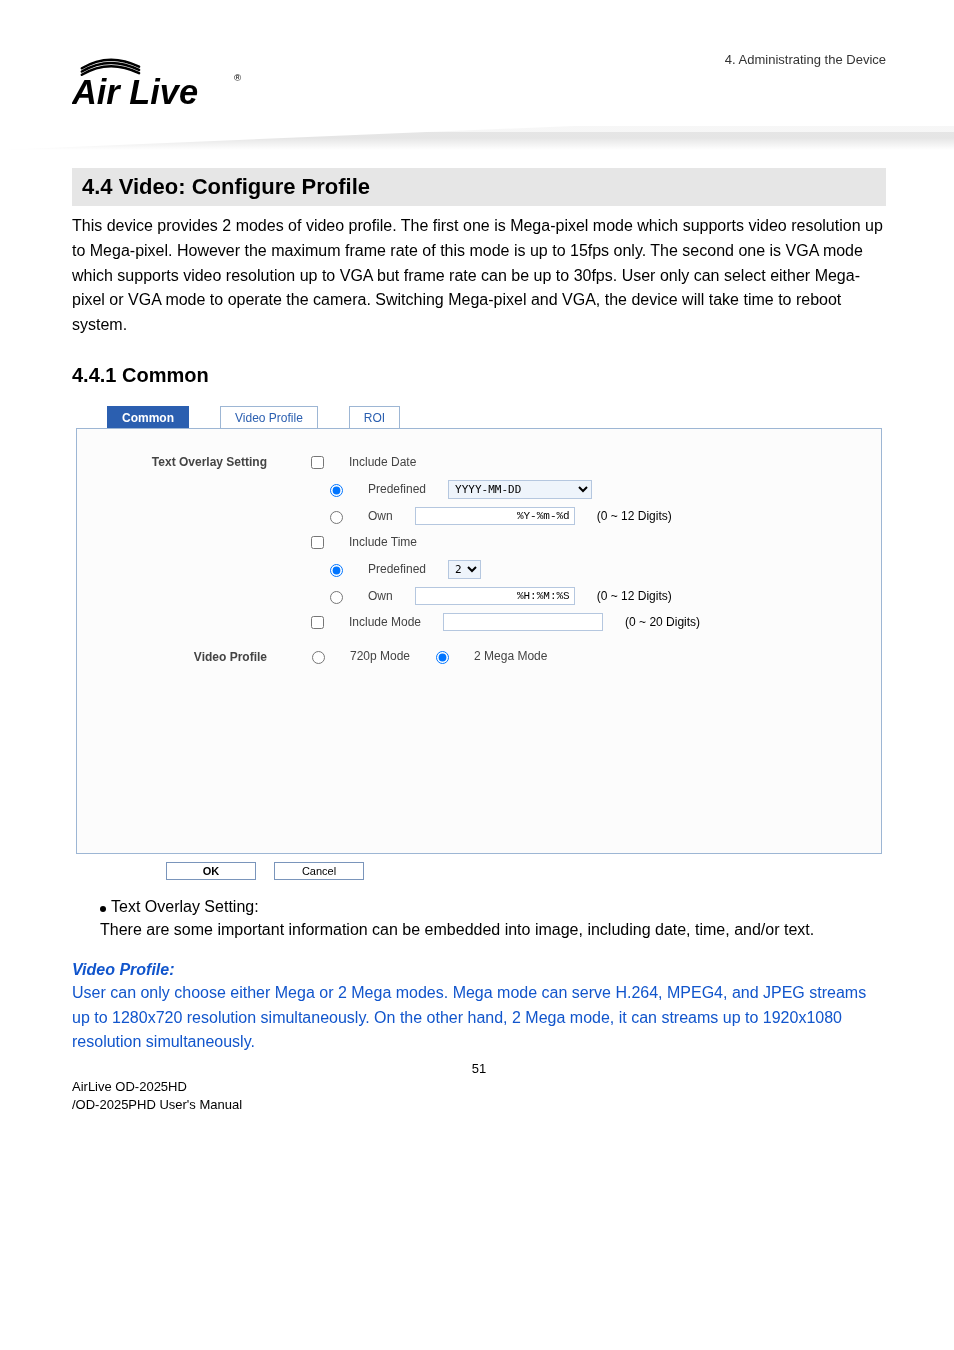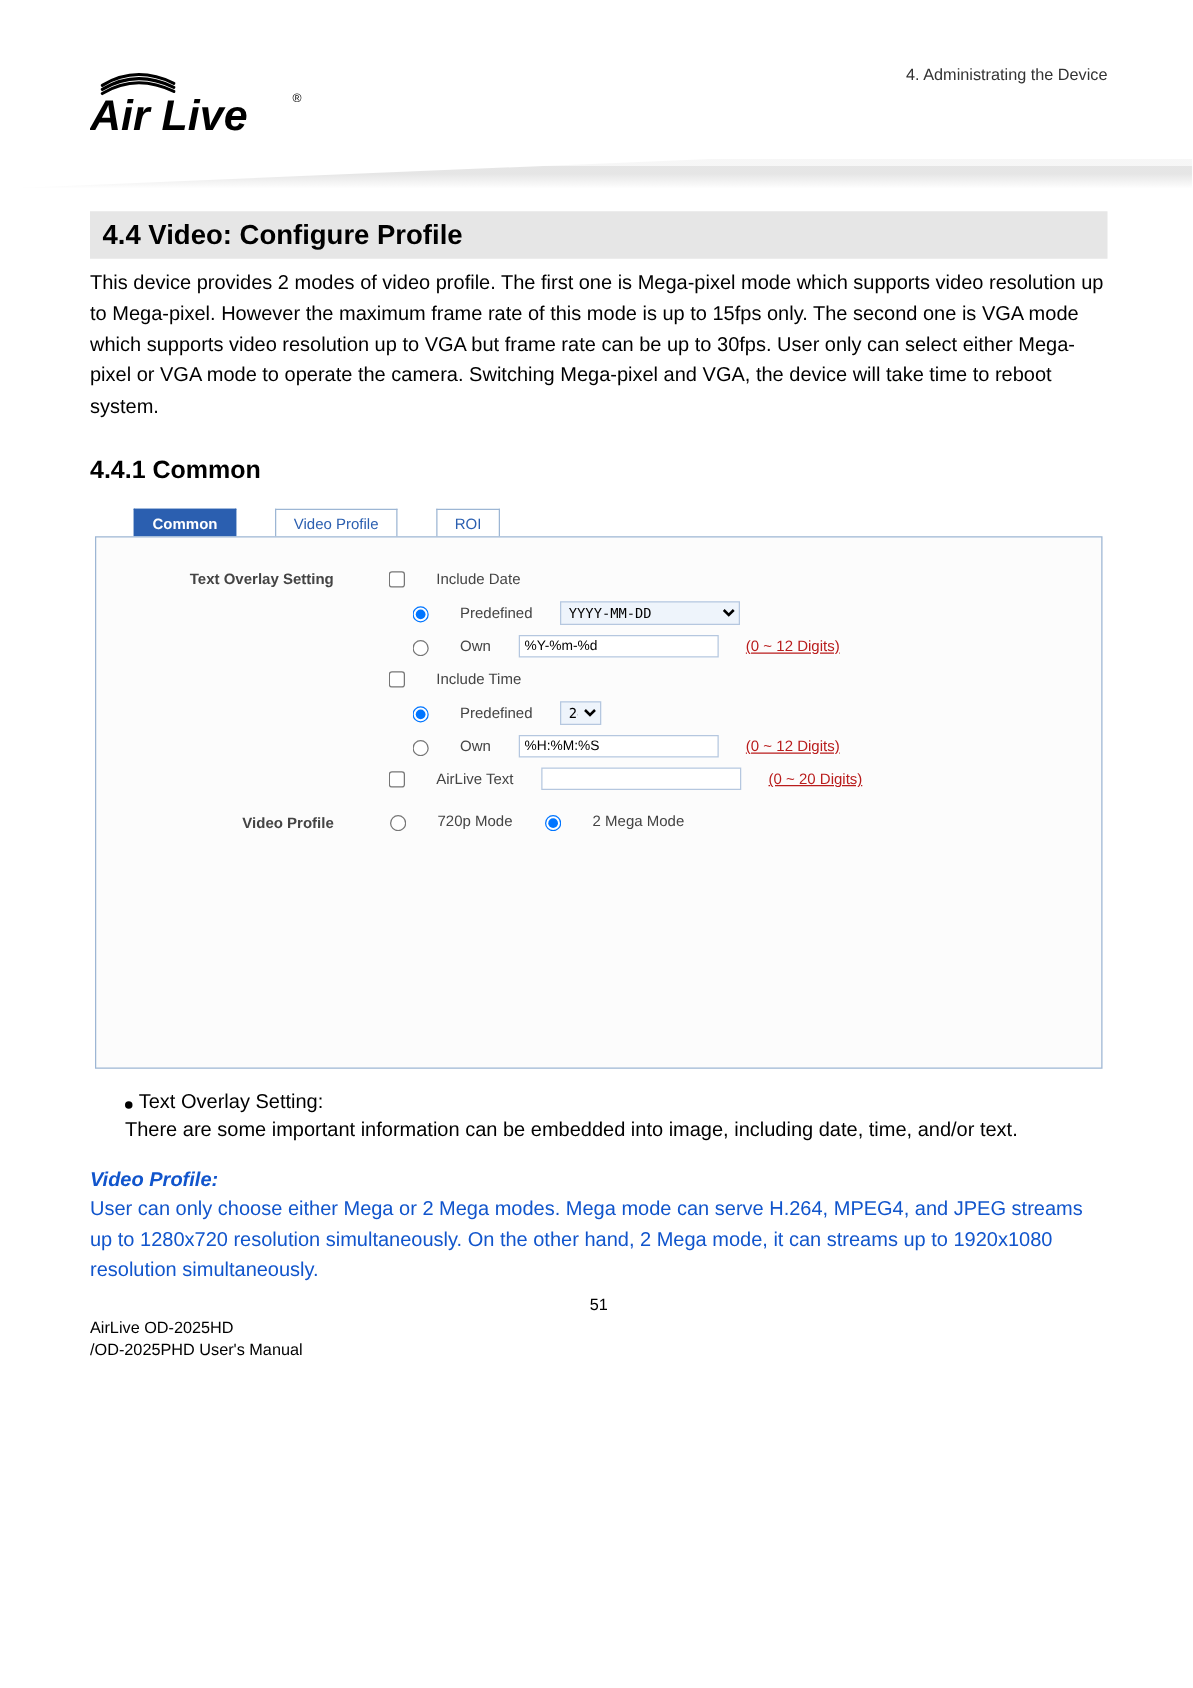--- a/index.html
+++ b/index.html
@@ -106,25 +106,26 @@
     display: flex;
     align-items: center;
     gap: 22px;
     margin-bottom: 8px;
     font-size: 12px;
     color: #444;
   }
   .indent { padding-left: 18px; }
   input[type=text].own {
     width: 150px;
-    font-family: Liberation Sans, sans-serif;
+    font-family: Liberation Mono, monospace;
     font-size: 11px;
     padding: 2px 4px;
     border: 1px solid #b5c7df;
     background:#fff;
+    text-align:right;
   }
   input[type=text].txt {
     width: 150px;
     font-size: 11px;
     padding: 2px 4px;
     border: 1px solid #b5c7df;
     background:#fff;
   }
   select.pd1 {
     font-family: monospace;
@@ -135,21 +136,21 @@
     padding: 1px 2px;
   }
   select.pd2 {
     font-family: monospace;
     font-size: 11px;
     width: 33px;
     border: 1px solid #b5c7df;
     background: #eef4fb;
     padding: 1px 2px;
   }
-  .hint { color:#b91c1c;text-decoration:underline; }
+  .hint { color:#000000; }
   .btn-row {
     margin: 8px 0 0 90px;
     display: flex;
     gap: 18px;
   }
   button.ok, button.cancel {
     font-size: 11px;
     padding: 2px 0;
     width: 90px;
     border: 1px solid #7a95bb;
@@ -269,40 +270,44 @@
 
           <div class="field-line indent">
             <input type="radio" name="timeopt" style="">
             <span>Own</span>
             <input type="text" class="own" value="%H:%M:%S" style="">
             <span class="hint">(0 ~ 12 Digits)</span>
           </div>
 
           <div class="field-line">
             <input type="checkbox" style="">
-            <span>AirLive Text</span>
+            <span>Include Mode</span>
             <input type="text" class="txt" style="">
             <span class="hint">(0 ~ 20 Digits)</span>
           </div>
         </div>
       </div>
 
       <div class="form-row">
         <div class="form-label-col">Video Profile</div>
         <div class="form-fields">
           <div class="field-line">
             <input type="radio" name="vpmode" style="">
             <span>720p Mode</span>
             <input type="radio" name="vpmode" checked="" style="margin-left: 4px;">
             <span>2 Mega Mode</span>
           </div>
         </div>
       </div>
     </div>
 
+    <div class="btn-row">
+      <button class="ok">OK</button>
+      <button class="cancel">Cancel</button>
+    </div>
   </div>
 
   <div class="bullet-row">
     <div class="bullet-dot"></div>
     <div>Text Overlay Setting:</div>
   </div>
   <p class="cont">There are some important information can be embedded into image, including date, time, and/or text.</p>
 
   <div class="vp-head">Video Profile:</div>
   <p class="vp-body">User can only choose either Mega or 2 Mega modes. Mega mode can serve H.264, MPEG4, and JPEG streams up to 1280x720 resolution simultaneously. On the other hand, 2 Mega mode, it can streams up to 1920x1080 resolution simultaneously.</p>

